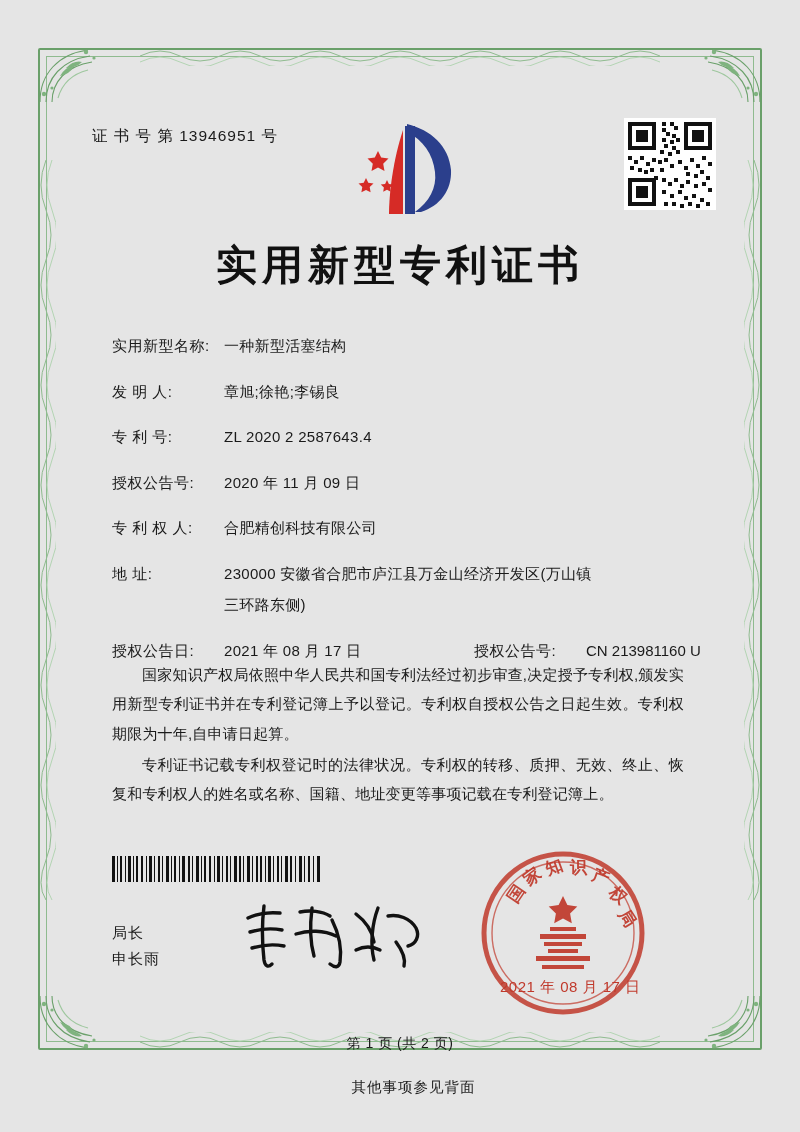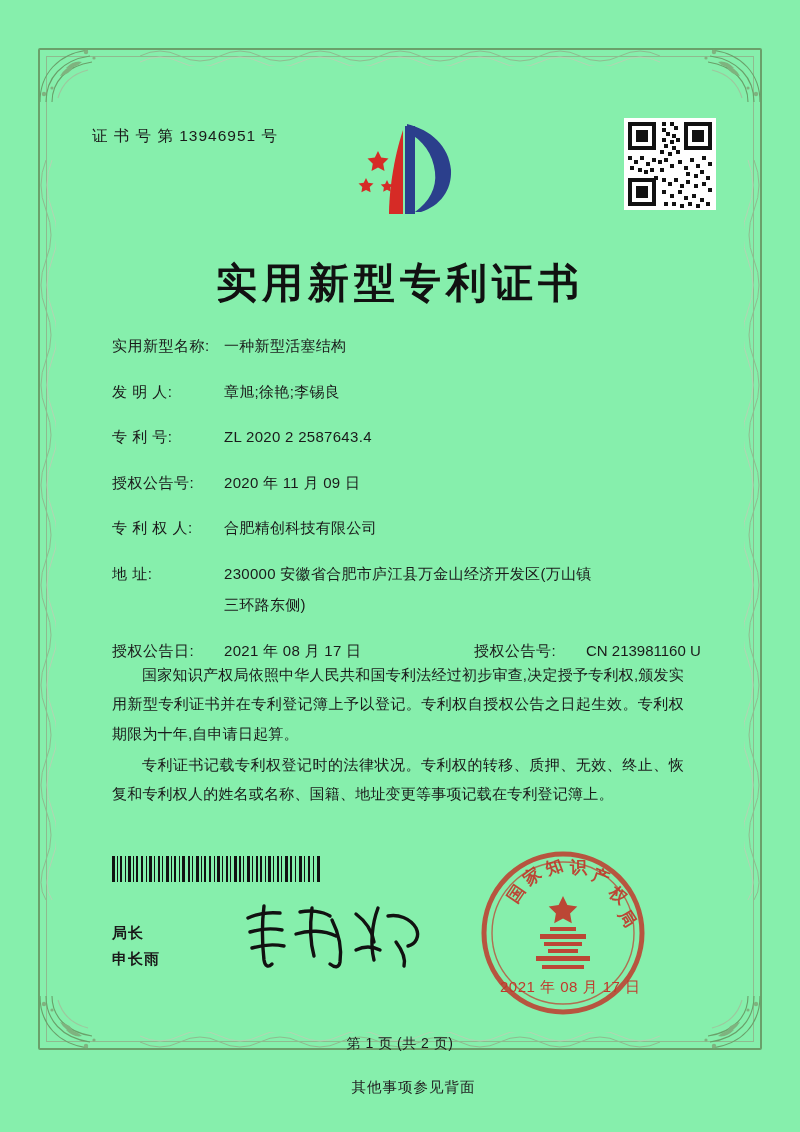--- a/index.html
+++ b/index.html
@@ -13,21 +13,21 @@
     font-family: "Liberation Serif", "DejaVu Serif", serif;
     color: #1a1a1a;
     position: relative;
     overflow: hidden;
   }
 
   
   .page {
     position: absolute;
     inset: 0;
-    background: #86efac;
+    background: #e5e5e5;
   }
   .border-outer {
     position: absolute;
     left: 38px;
     top: 48px;
     right: 38px;
     bottom: 82px;
     border: 2px solid #6aa06a;
     border-radius: 2px;
   }
@@ -91,21 +91,20 @@
     position: absolute;
     left: 0;
     right: 0;
     top: 238px;
     text-align: center;
     font-size: 41px;
     font-weight: bold;
     letter-spacing: 5px;
     font-family: "Liberation Serif", serif;
     color: #111;
-    margin-top: 18px;
   }
 
   
   .fields {
     position: absolute;
     left: 112px;
     top: 335px;
     width: 600px;
     font-size: 15px;
     font-family: "Liberation Sans", sans-serif;
@@ -165,21 +164,20 @@
 
   
   .sig-labels {
     position: absolute;
     left: 112px;
     top: 920px;
     font-size: 15px;
     font-family: "Liberation Sans", sans-serif;
     line-height: 1.75;
     letter-spacing: 1px;
-    font-weight: bold;
   }
   .sig-script {
     position: absolute;
     left: 238px;
     top: 898px;
     width: 190px;
     height: 76px;
   }
 
   

